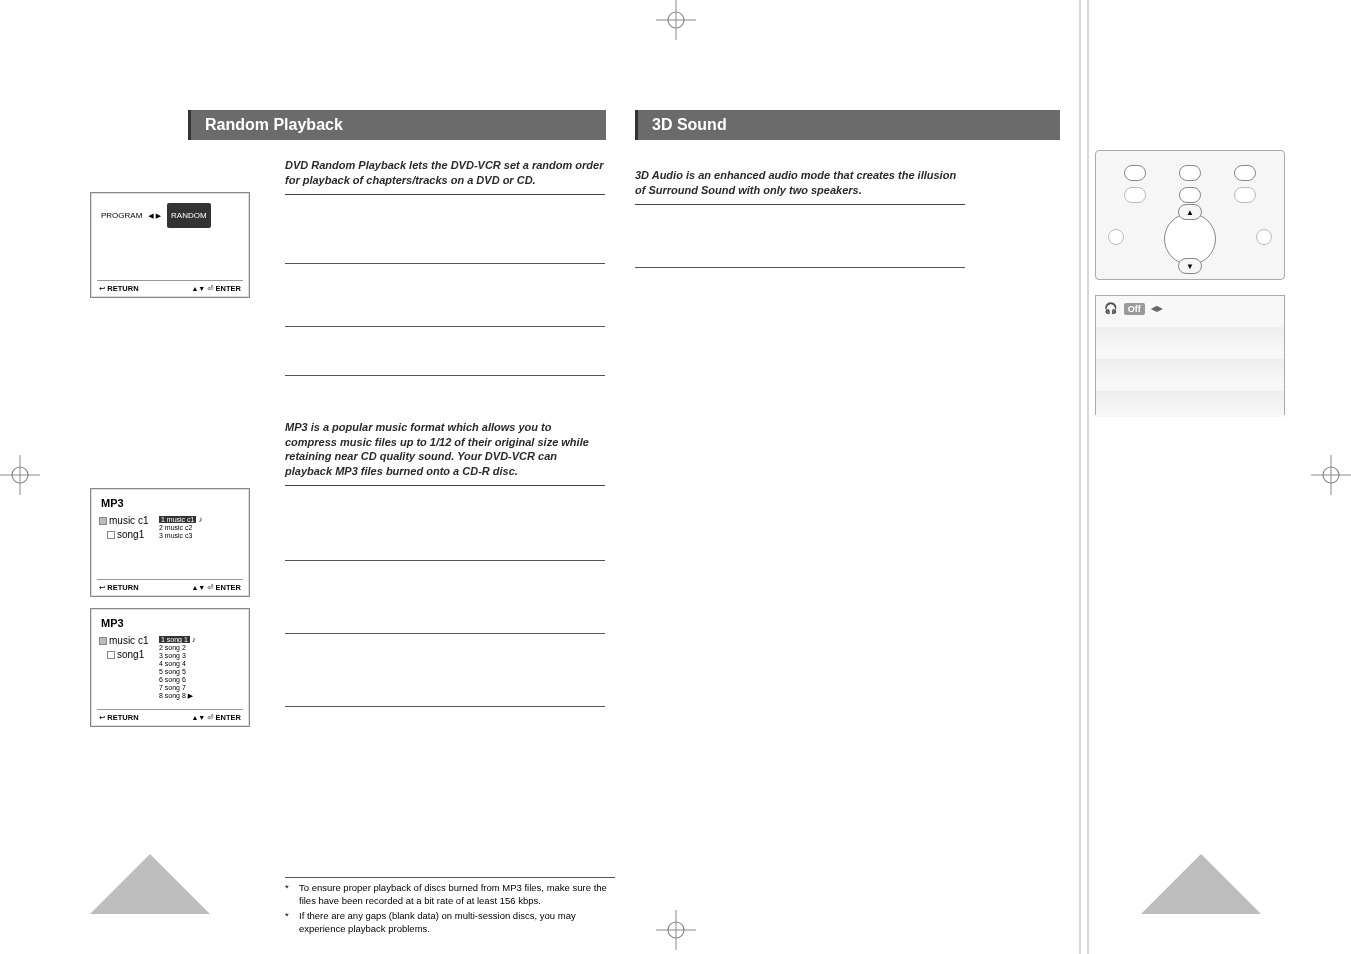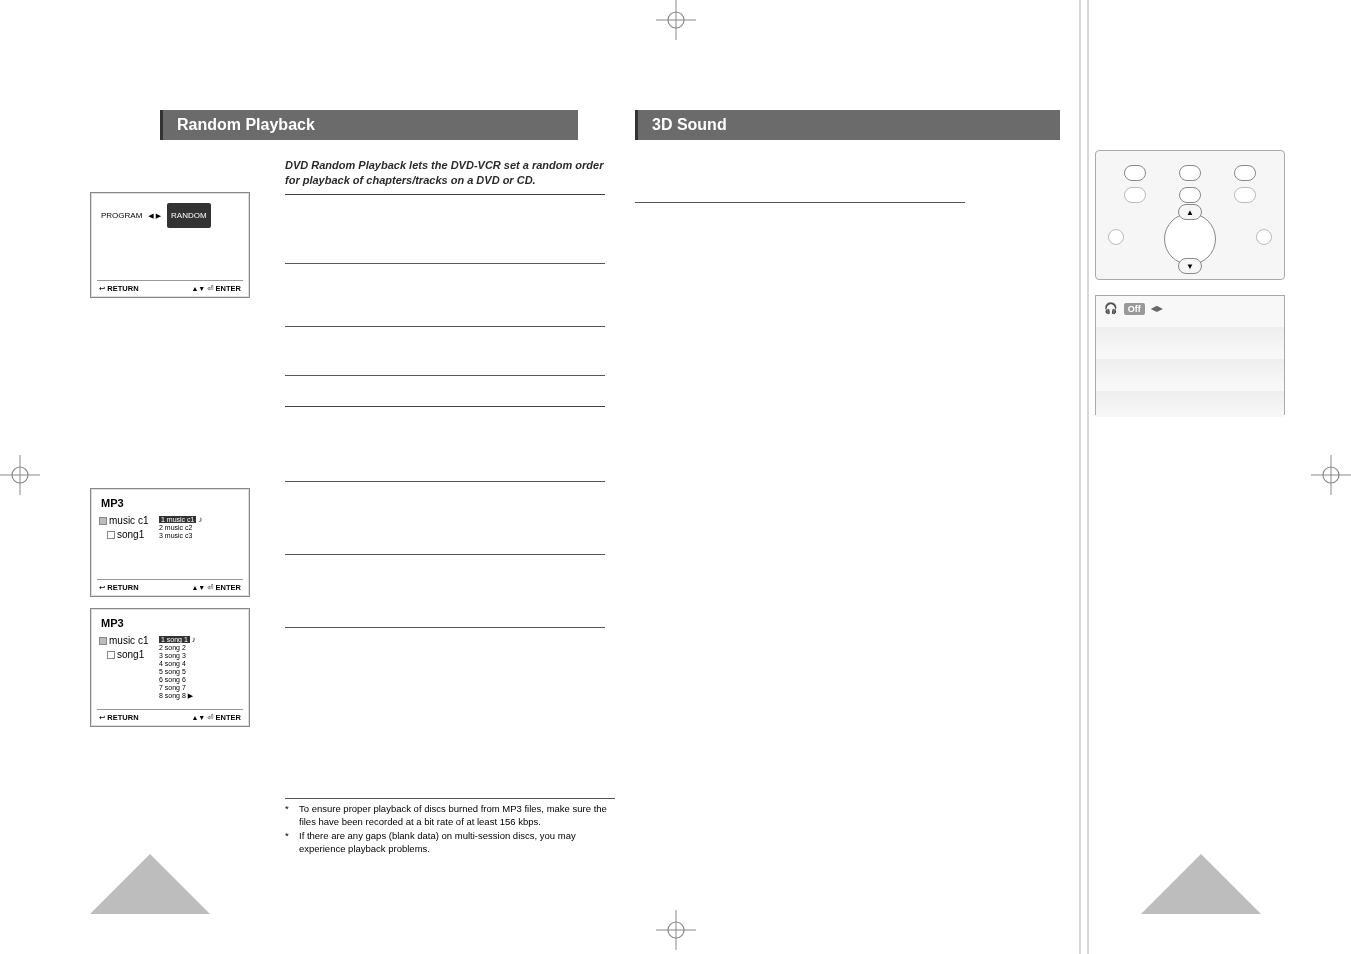--- a/index.html
+++ b/index.html
@@ -18,21 +18,21 @@
     .reg-mark svg { width: 40px; height: 40px; }
     .page-left { position: absolute; left: 90px; top: 110px; width: 520px; }
     .page-right { position: absolute; left: 635px; top: 110px; width: 520px; }
     .section-header {
       background: #6b6b6b;
       color: #fff;
       font-weight: bold;
       font-size: 16px;
       padding: 6px 14px;
       width: 418px;
-      margin-left: 70px;
+      margin-left: 98px;
       border-left: 3px solid #333;
     }
     .section-intro {
       font-style: italic;
       font-weight: bold;
       font-size: 11px;
       color: #2a2a2a;
       margin-left: 195px;
       margin-top: 18px;
       margin-bottom: 6px;
@@ -194,20 +194,21 @@
     <div style="height:28px;"></div>
     <hr class="step-rule">
     <div style="height:50px;"></div>
     <hr class="step-rule">
     <div style="height:36px;"></div>
     <hr class="step-rule">
   </div>
 
   <div style="height:26px;"></div>
   <div class="intro-group">
+    <div class="section-intro">MP3 is a popular music format which allows you to compress music files up to 1/12 of their original size while retaining near CD quality sound. Your DVD-VCR can playback MP3 files burned onto a CD-R disc.</div>
     <hr class="intro-rule">
   </div>
 
   <div class="osd-panel" style="top:378px;">
     <div class="osd-title">MP3</div>
     <div class="osd-body">
       <div class="osd-tree">
         <div class="tree-line">
             <span class="folder-icon"></span>
             <span>music c1</span>
@@ -292,20 +293,24 @@
         <span class="star">*</span>
         <span>If there are any gaps (blank data) on multi-session discs, you may experience playback problems.</span>
       </div>
 
   </div>
 
 </div>
 
 <div class="page-right">
   <div class="section-header" style="margin-left:0; width:425px;">3D Sound</div>
+  <div class="intro-group">
+    <div class="section-intro" style="margin-left:0; width:330px; margin-top:28px;">3D Audio is an enhanced audio mode that creates the illusion of Surround Sound with only two speakers.</div>
+    <hr class="intro-rule" style="margin-left:0; width:330px;">
+  </div>
 
   <div class="step-block" style="margin-left:0; width:330px;">
     <div style="height:22px;"></div>
     <hr class="step-rule">
   </div>
 
   <div class="remote-panel">
     <div class="remote-inner">
       <div class="remote-row">
         <div class="rbtn"></div>

